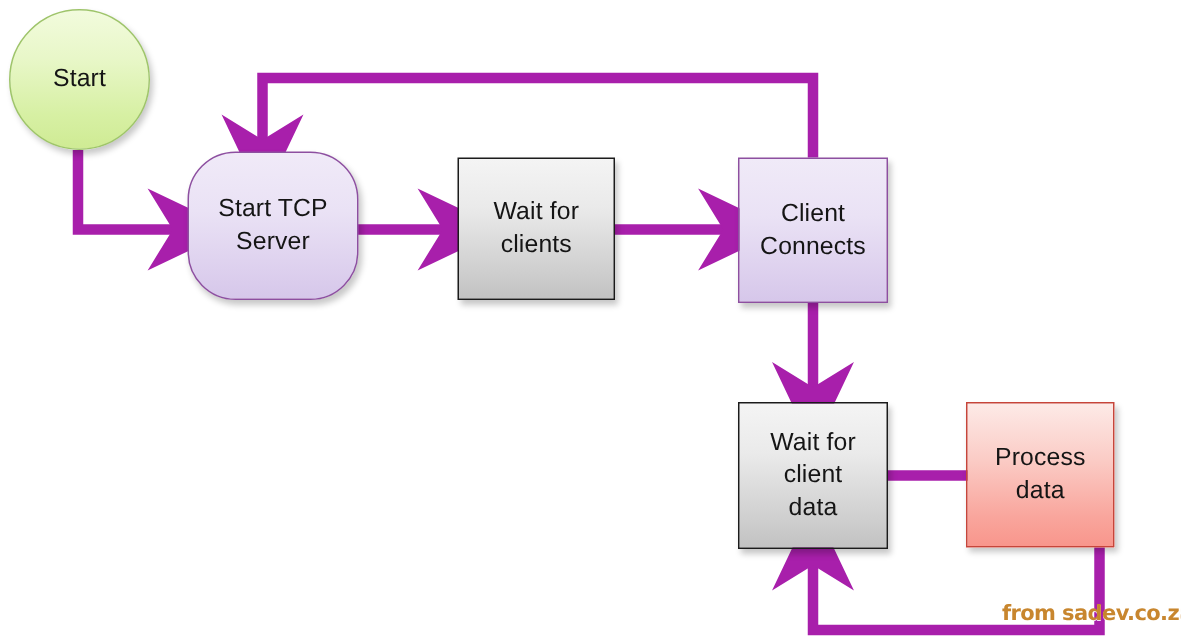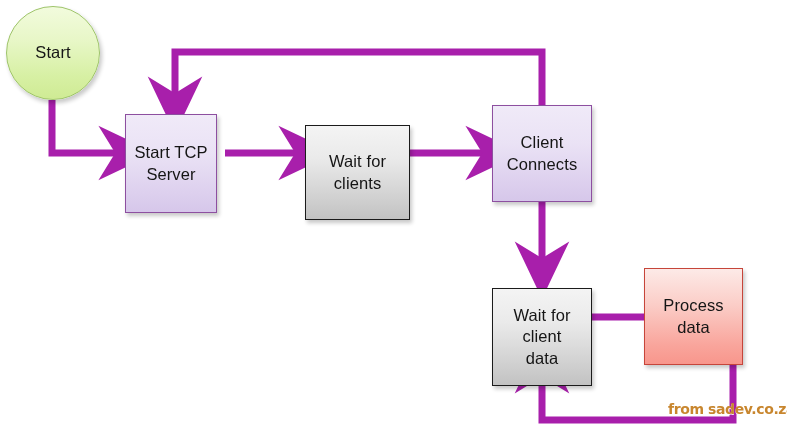--- a/index.html
+++ b/index.html
@@ -56,21 +56,20 @@
     border: 1px solid #8d4fa0;
     background: linear-gradient(to bottom, #f0eaf8 0%, #eae2f5 40%, #ddd0ee 80%, #d6c7ea 100%);
     box-shadow: 2px 3px 4px rgba(0,0,0,0.22);
   }
 
   
   .box-gray {
     border: 1.6px solid #1b1b1b;
     background: linear-gradient(to bottom, #f4f4f4 0%, #eaeaea 35%, #cfcfcf 80%, #c2c2c2 100%);
     box-shadow: 2px 3px 4px rgba(0,0,0,0.22);
-    margin-top: 20px;
   }
 
   
   .box-red {
     border: 1.6px solid #c6453a;
     background: linear-gradient(to bottom, #fdeae7 0%, #fbcdc7 38%, #f9a59c 80%, #f8968c 100%);
     box-shadow: 2px 3px 4px rgba(0,0,0,0.22);
   }
 
   .watermark {
@@ -108,21 +107,21 @@
 
     <path d="M592,317 L676,317" fill="none" stroke="#a81fab" stroke-width="7" stroke-linecap="butt" marker-end="url(#ah)"></path>
 
     <path d="M733,365 L733,420 L542,420 L542,374" fill="none" stroke="#a81fab" stroke-width="7" stroke-linecap="butt" stroke-linejoin="miter" marker-end="url(#ah)"></path>
   </svg>
 
   <div class="node term" style="left:6px; top:6px; width:94px; height:94px;">
     <span class="node-label">Start</span>
   </div>
 
-  <div class="node box-purple" style="left:125px; top:114px; width:92px; height:99px;">
+  <div class="node box-purple" style="left:125px; top:101px; width:114px; height:99px;border-radius:32px;">
     <span class="node-label">Start TCP
 Server</span>
   </div>
 
   <div class="node box-gray" style="left:305px; top:105px; width:105px; height:95px;">
     <span class="node-label">Wait for
 clients</span>
   </div>
 
   <div class="node box-purple" style="left:492px; top:105px; width:100px; height:97px;">

